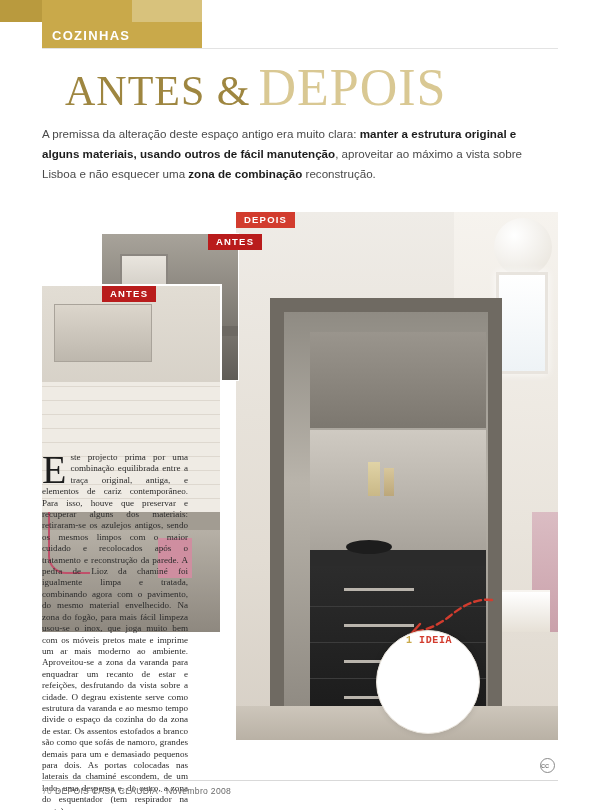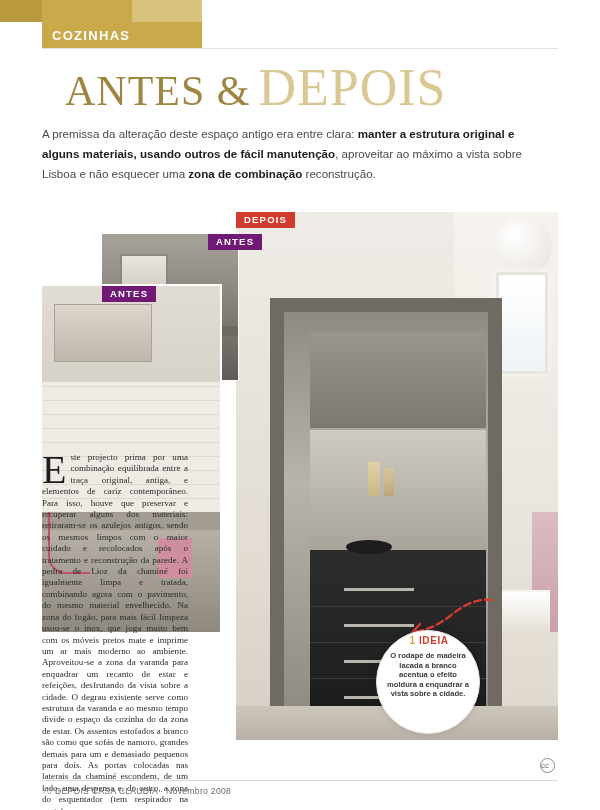--- a/index.html
+++ b/index.html
@@ -295,21 +295,21 @@
   }
 
   
   .photo-label {
     position: absolute;
     font-family: "Liberation Sans", sans-serif;
     font-size: 9.5px;
     font-weight: bold;
     letter-spacing: 1.2px;
     color: #ffffff;
-    background: #701a75;
+    background: #b91c1c;
     padding: 3px 8px 3px 8px;
     line-height: 1;
   }
   .label-antes-1 { left: 166px; top: 22px; }
   .label-antes-2 { left: 60px;  top: 74px; }
   .label-depois  { left: 194px; top: 0;  background: #d23c2e; }
 
   
   .body-col {
     position: absolute;
@@ -339,21 +339,21 @@
     width: 104px; height: 104px;
     border-radius: 50%;
     background: #ffffff;
     border: 1px solid #e9e4dc;
     box-shadow: 0 0 6px rgba(0,0,0,.12);
     text-align: center;
     box-sizing: border-box;
     padding: 20px 10px 0 10px;
   }
   .idea-title {
-    font-family: Liberation Sans, sans-serif;
+    font-family: Liberation Mono, monospace;
     font-size: 10px;
     font-weight: bold;
     color: #d23c2e;
     letter-spacing: .6px;
     position: absolute;
     left: 0; top: 4px; width: 104px;
   }
   .idea-title .num { color: #c9a94a; }
   .idea-text {
     font-family: "Liberation Sans", sans-serif;
@@ -410,21 +410,21 @@
   </div>
 
   <div class="tag-right"></div>
   <div class="category-tag">COZINHAS</div>
   <div class="thin-rule"></div>
 
   <div class="headline">
     <span class="antes">ANTES &amp;</span><span class="depois">DEPOIS</span>
   </div>
 
-  <div class="lede"><span>A premissa da alteração deste espaço antigo era entre clara: </span><b>manter a estrutura original e alguns materiais, usando outros de fácil manutenção</b><span>, aproveitar ao máximo a vista sobre Lisboa e não esquecer uma </span><b>zona de combinação</b><span> reconstrução.</span></div>
+  <div class="lede"><span>A premissa da alteração deste espaço antigo era muito clara: </span><b>manter a estrutura original e alguns materiais, usando outros de fácil manutenção</b><span>, aproveitar ao máximo a vista sobre Lisboa e não esquecer uma </span><b>zona de combinação</b><span> reconstrução.</span></div>
 
   <div class="photos">
 
     <div class="photo-depois">
       <div class="pd-wall"></div>
       <div class="pd-right-wall"></div>
       <div class="pd-lamp"></div>
       <div class="pd-window"></div>
       <div class="pd-tile-panel"></div>
       <div class="pd-pink"></div>
@@ -480,21 +480,20 @@
   <svg class="idea-arrow" viewBox="0 0 90 46">
     <path d="M86 4 C70 2 56 10 44 20 C34 28 22 34 8 36" fill="none" stroke="#d23c2e" stroke-width="2.4" stroke-dasharray="7 4" stroke-linecap="round"></path>
     <path d="M14 28 L6 37 L16 42" fill="none" stroke="#d23c2e" stroke-width="2.4" stroke-linecap="round"></path>
   </svg>
 
   <div class="idea">
     <div class="idea-title">
       <span class="num">1</span>
       <span>IDEIA</span>
     </div>
-    <div class="idea-text">O rodapé de madeira lacada a branco acentua o efeito moldura a enquadrar a vista sobre a cidade.</div>
   </div>
 
   <div class="cc-mark">cc</div>
   <div class="footer-rule"></div>
   <div class="footer">
     <span class="pg">70</span>
     <span>DEPOIS CASA CLÁUDIA</span>
     <span>·</span>
     <span>Novembro 2008</span>
   </div>

